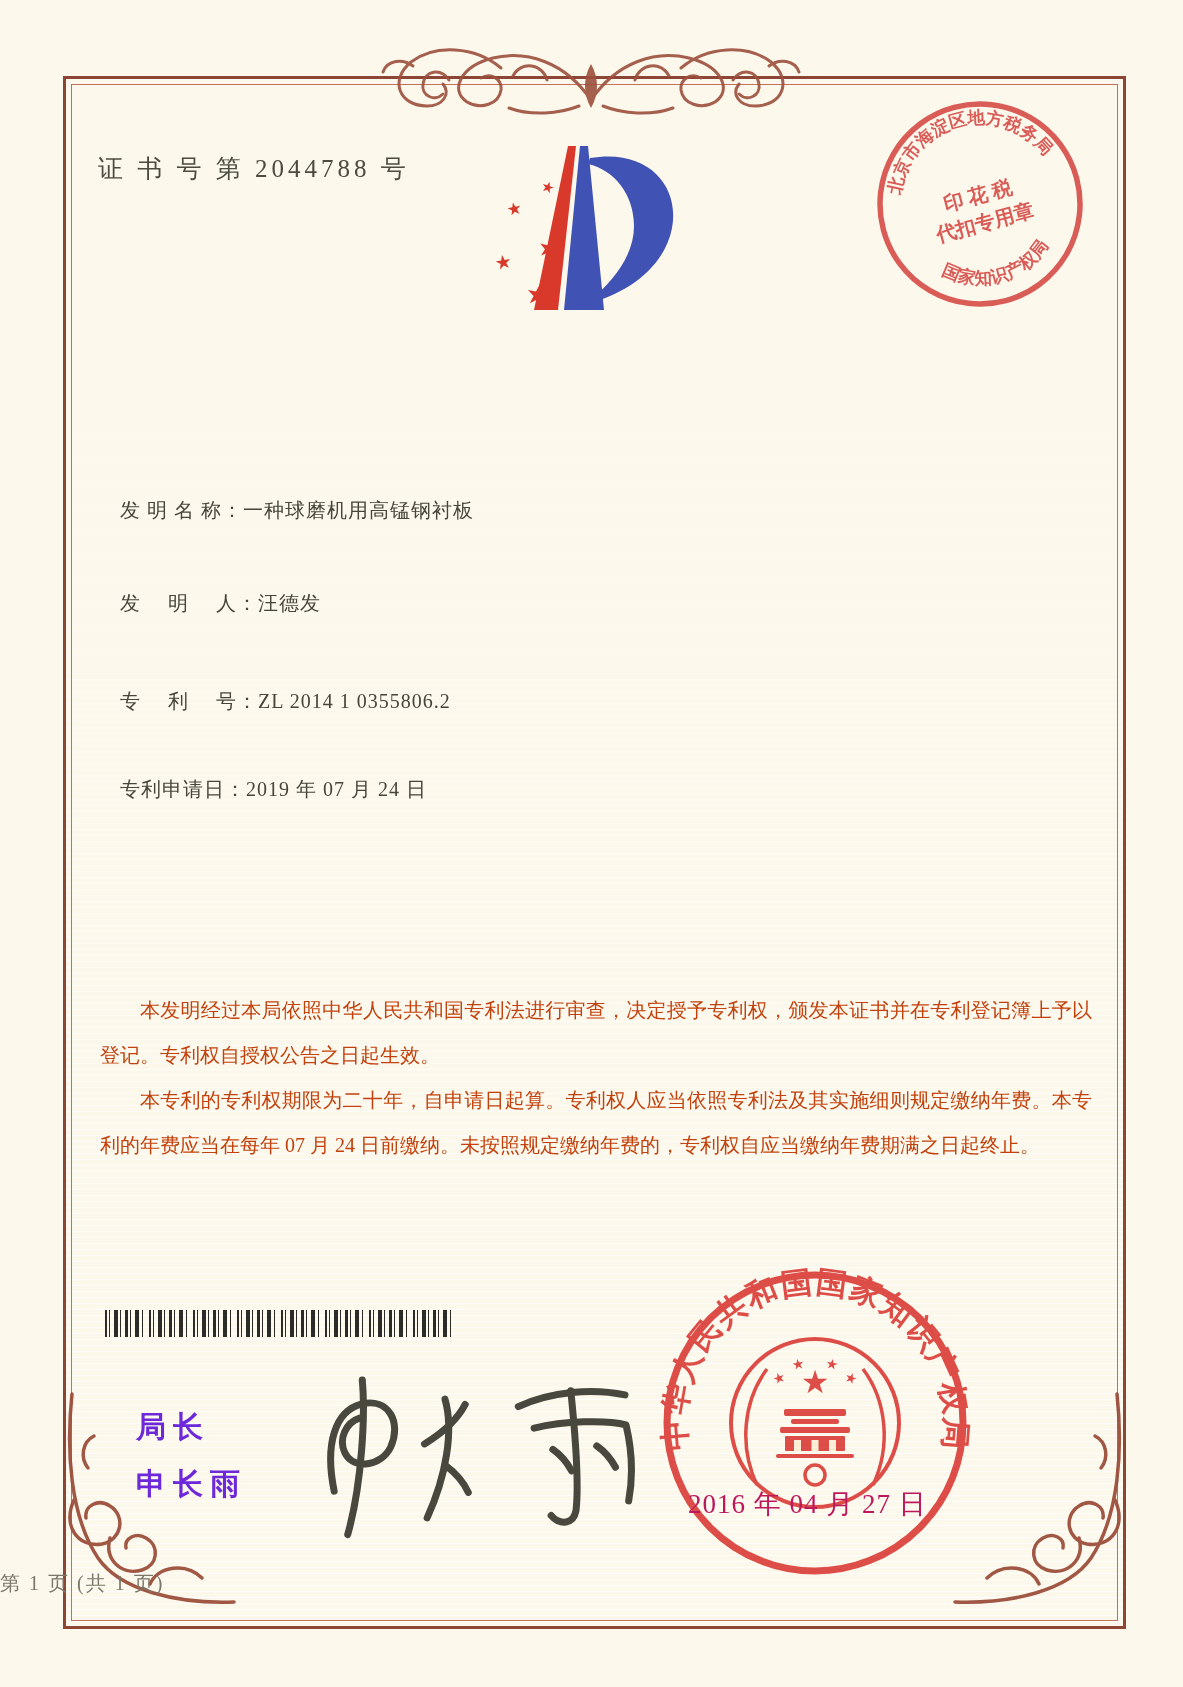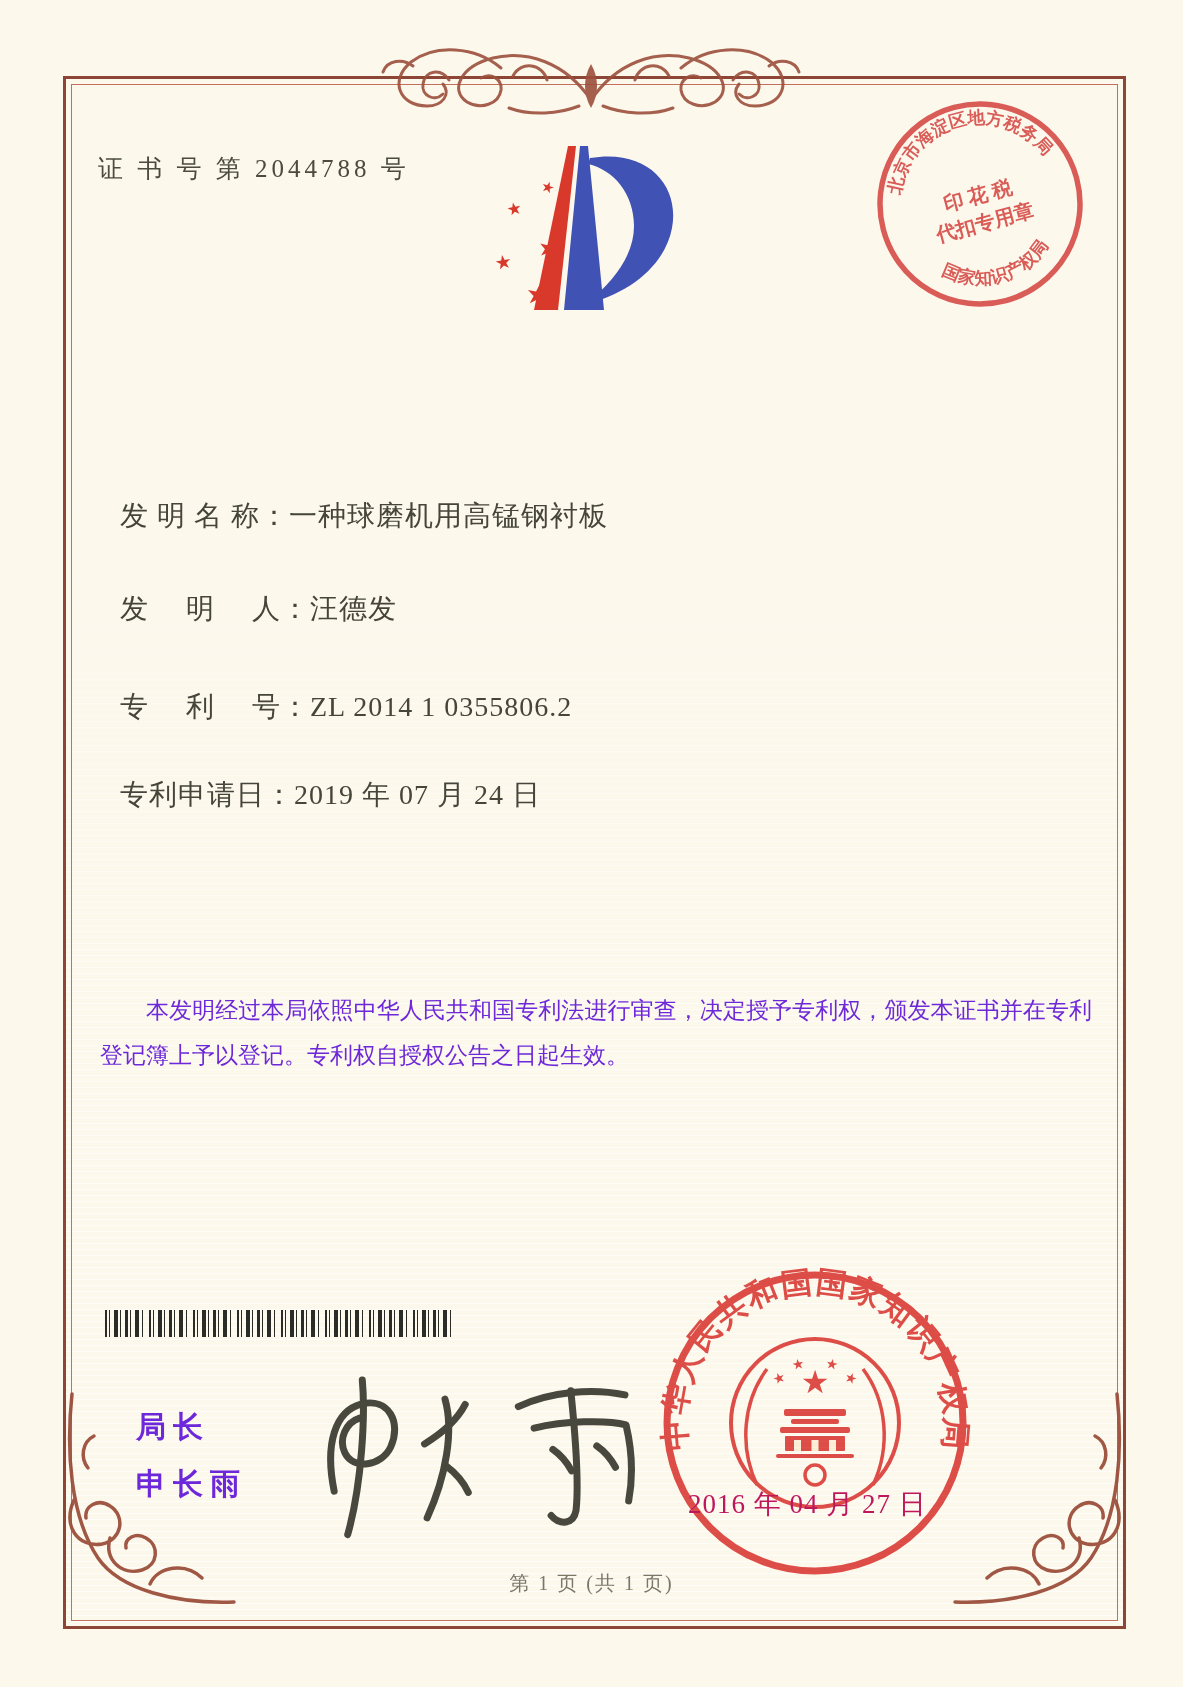--- a/index.html
+++ b/index.html
@@ -35,45 +35,45 @@
     position:absolute;left:98px;top:152px;
     font-size:25px;letter-spacing:4px;color:#4b4b40;
   }
   .logo{position:absolute;left:452px;top:142px;}
   .tax-stamp{position:absolute;left:872px;top:96px;transform:rotate(-15deg);mix-blend-mode:multiply;opacity:.88;}
   .doc-title{
     position:absolute;left:0;top:313px;width:100%;
     text-align:center;font-size:55px;font-weight:600;color:#3a3a30;
     letter-spacing:.45em;padding-left:.45em;box-sizing:border-box;
   }
-  .field{position:absolute;left:120px;font-size:28px;letter-spacing:1px;color:#45453a;white-space:nowrap;}
+  .field{position:absolute;left:120px;font-size:20px;letter-spacing:1px;color:#45453a;white-space:nowrap;}
   .f0{top:497px}.f1{top:590px}.f2{top:688px}.f3{top:776px}.f4{top:864px}.f5{top:951px}
   .body-text{
     position:absolute;left:100px;top:988px;width:992px;
-    font-size:23px;line-height:45px;color:#6d28d9;text-align:justify;
+    font-size:20px;line-height:45px;color:#c2410c;text-align:justify;
   }
   .body-text p{margin:0;text-indent:2em;}
   .barcode{
     position:absolute;left:105px;top:1310px;width:352px;height:27px;
     background:repeating-linear-gradient(90deg,
       #2b2b28 0 2px,transparent 2px 4px,
       #2b2b28 4px 5px,transparent 5px 9px,
       #2b2b28 9px 13px,transparent 13px 15px,
       #2b2b28 15px 16px,transparent 16px 20px,
       #2b2b28 20px 23px,transparent 23px 25px,
       #2b2b28 25px 26px,transparent 26px 30px,
       #2b2b28 30px 34px,transparent 34px 37px,
       #2b2b28 37px 38px,transparent 38px 44px);
   }
   .issuer{position:absolute;left:136px;top:1398px;font-family:"Liberation Sans","DejaVu Sans",sans-serif;
     font-size:30px;font-weight:600;color:#6d28d9;letter-spacing:7px;line-height:57px;}
   .signature{position:absolute;left:295px;top:1368px;transform:rotate(-2deg);}
   .seal{position:absolute;left:655px;top:1263px;mix-blend-mode:multiply;opacity:.92;}
   .seal-date{position:absolute;left:688px;top:1486px;font-size:27px;letter-spacing:1px;color:#be185d;z-index:5;white-space:nowrap;}
-  .footer{position:absolute;left:0;top:1570px;width:100%;text-align:center;font-size:20px;letter-spacing:2px;color:#7a7668;}
+  .footer{position:absolute;left:0;top:1570px;width:100%;text-align:left;font-size:20px;letter-spacing:2px;color:#7a7668;}
   .dragon{position:absolute;left:351px;top:36px;}
   .corner-l{position:absolute;left:58px;top:1388px;}
   .corner-r{position:absolute;right:52px;top:1388px;transform:scaleX(-1);}
   svg text{user-select:none;}
 </style>
 </head>
 <body>
 
 <div class="page">
 
@@ -147,20 +147,21 @@
   </svg>
 
 
   <div class="field f0">发 明 名 称：一种球磨机用高锰钢衬板</div>
   <div class="field f1">发　 明　 人：汪德发</div>
   <div class="field f2">专　 利　 号：ZL 2014 1 0355806.2</div>
   <div class="field f3">专利申请日：2019 年 07 月 24 日</div>
 
   <div class="body-text">
     <p>本发明经过本局依照中华人民共和国专利法进行审查，决定授予专利权，颁发本证书并在专利登记簿上予以登记。专利权自授权公告之日起生效。</p>
+    <p>本专利的专利权期限为二十年，自申请日起算。专利权人应当依照专利法及其实施细则规定缴纳年费。本专利的年费应当在每年 07 月 24 日前缴纳。未按照规定缴纳年费的，专利权自应当缴纳年费期满之日起终止。</p>
   </div>
 
   <div class="barcode"></div>
 
   <div class="issuer">
     <div>局长</div>
     <div>申长雨</div>
   </div>
 
   <svg class="signature" width="370" height="175" viewBox="0 0 370 175">

